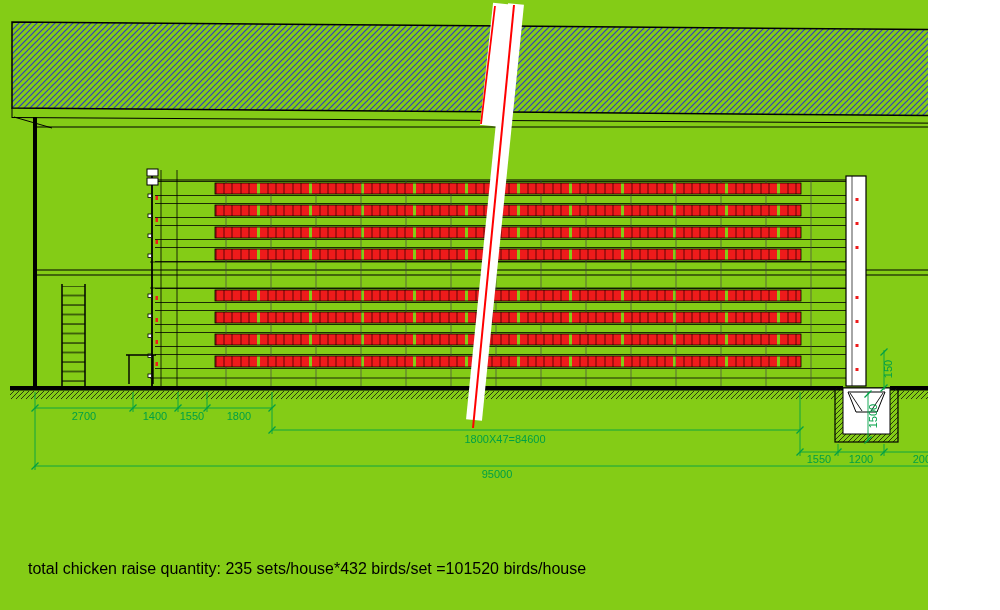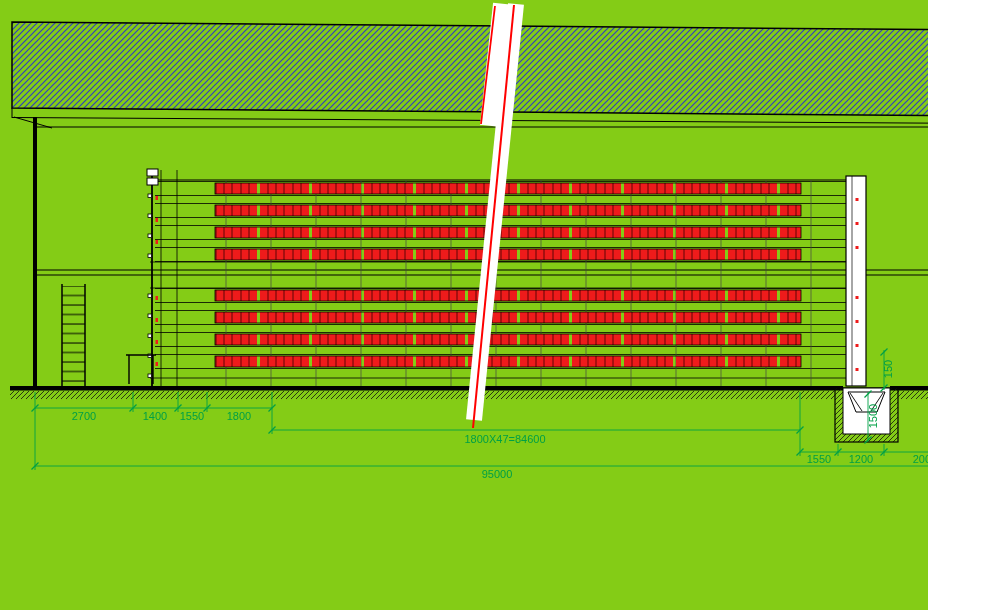--- a/index.html
+++ b/index.html
@@ -153,14 +153,15 @@
     <text class="dimtext" x="892" y="369" text-anchor="middle" transform="rotate(-90 892 369)">150</text>
     <text class="dimtext" x="877" y="416" text-anchor="middle" transform="rotate(-90 877 416)">1500</text>
   </g>
 
   <g>
     <path d="M514,5 L473,428" stroke="#ff0000" stroke-width="2" fill="none"></path>
     <path d="M495,6 L481,124" stroke="#ff0000" stroke-width="1.8" fill="none"></path>
   </g>
 </svg>
 
+<div class="caption">total chicken raise quantity: 235 sets/house*432 birds/set =101520 birds/house</div>
 
 </div>
 
 </body></html>

